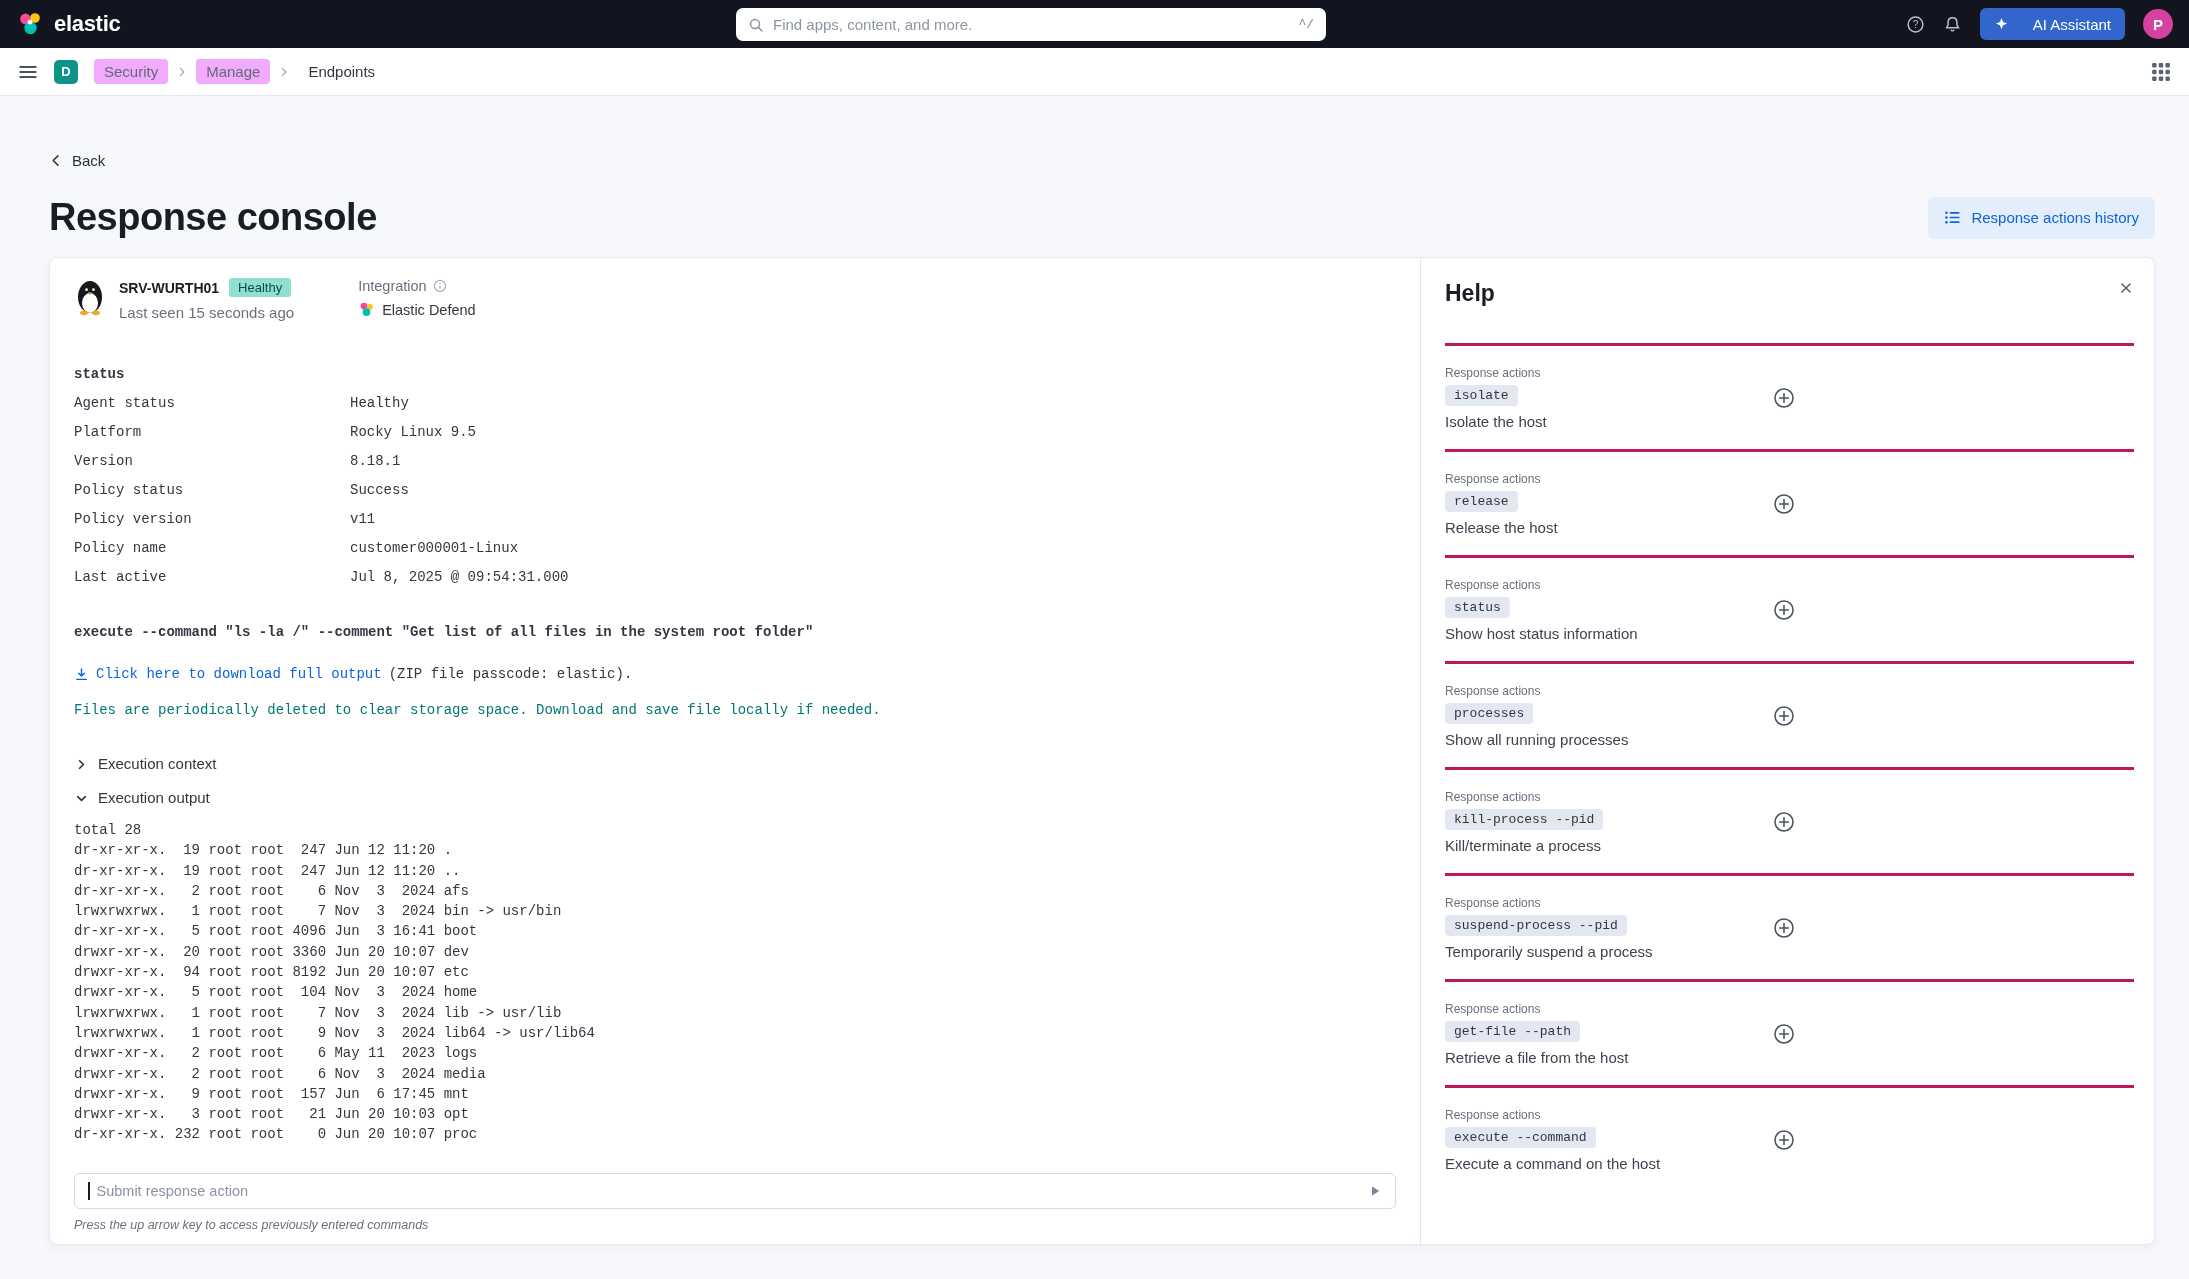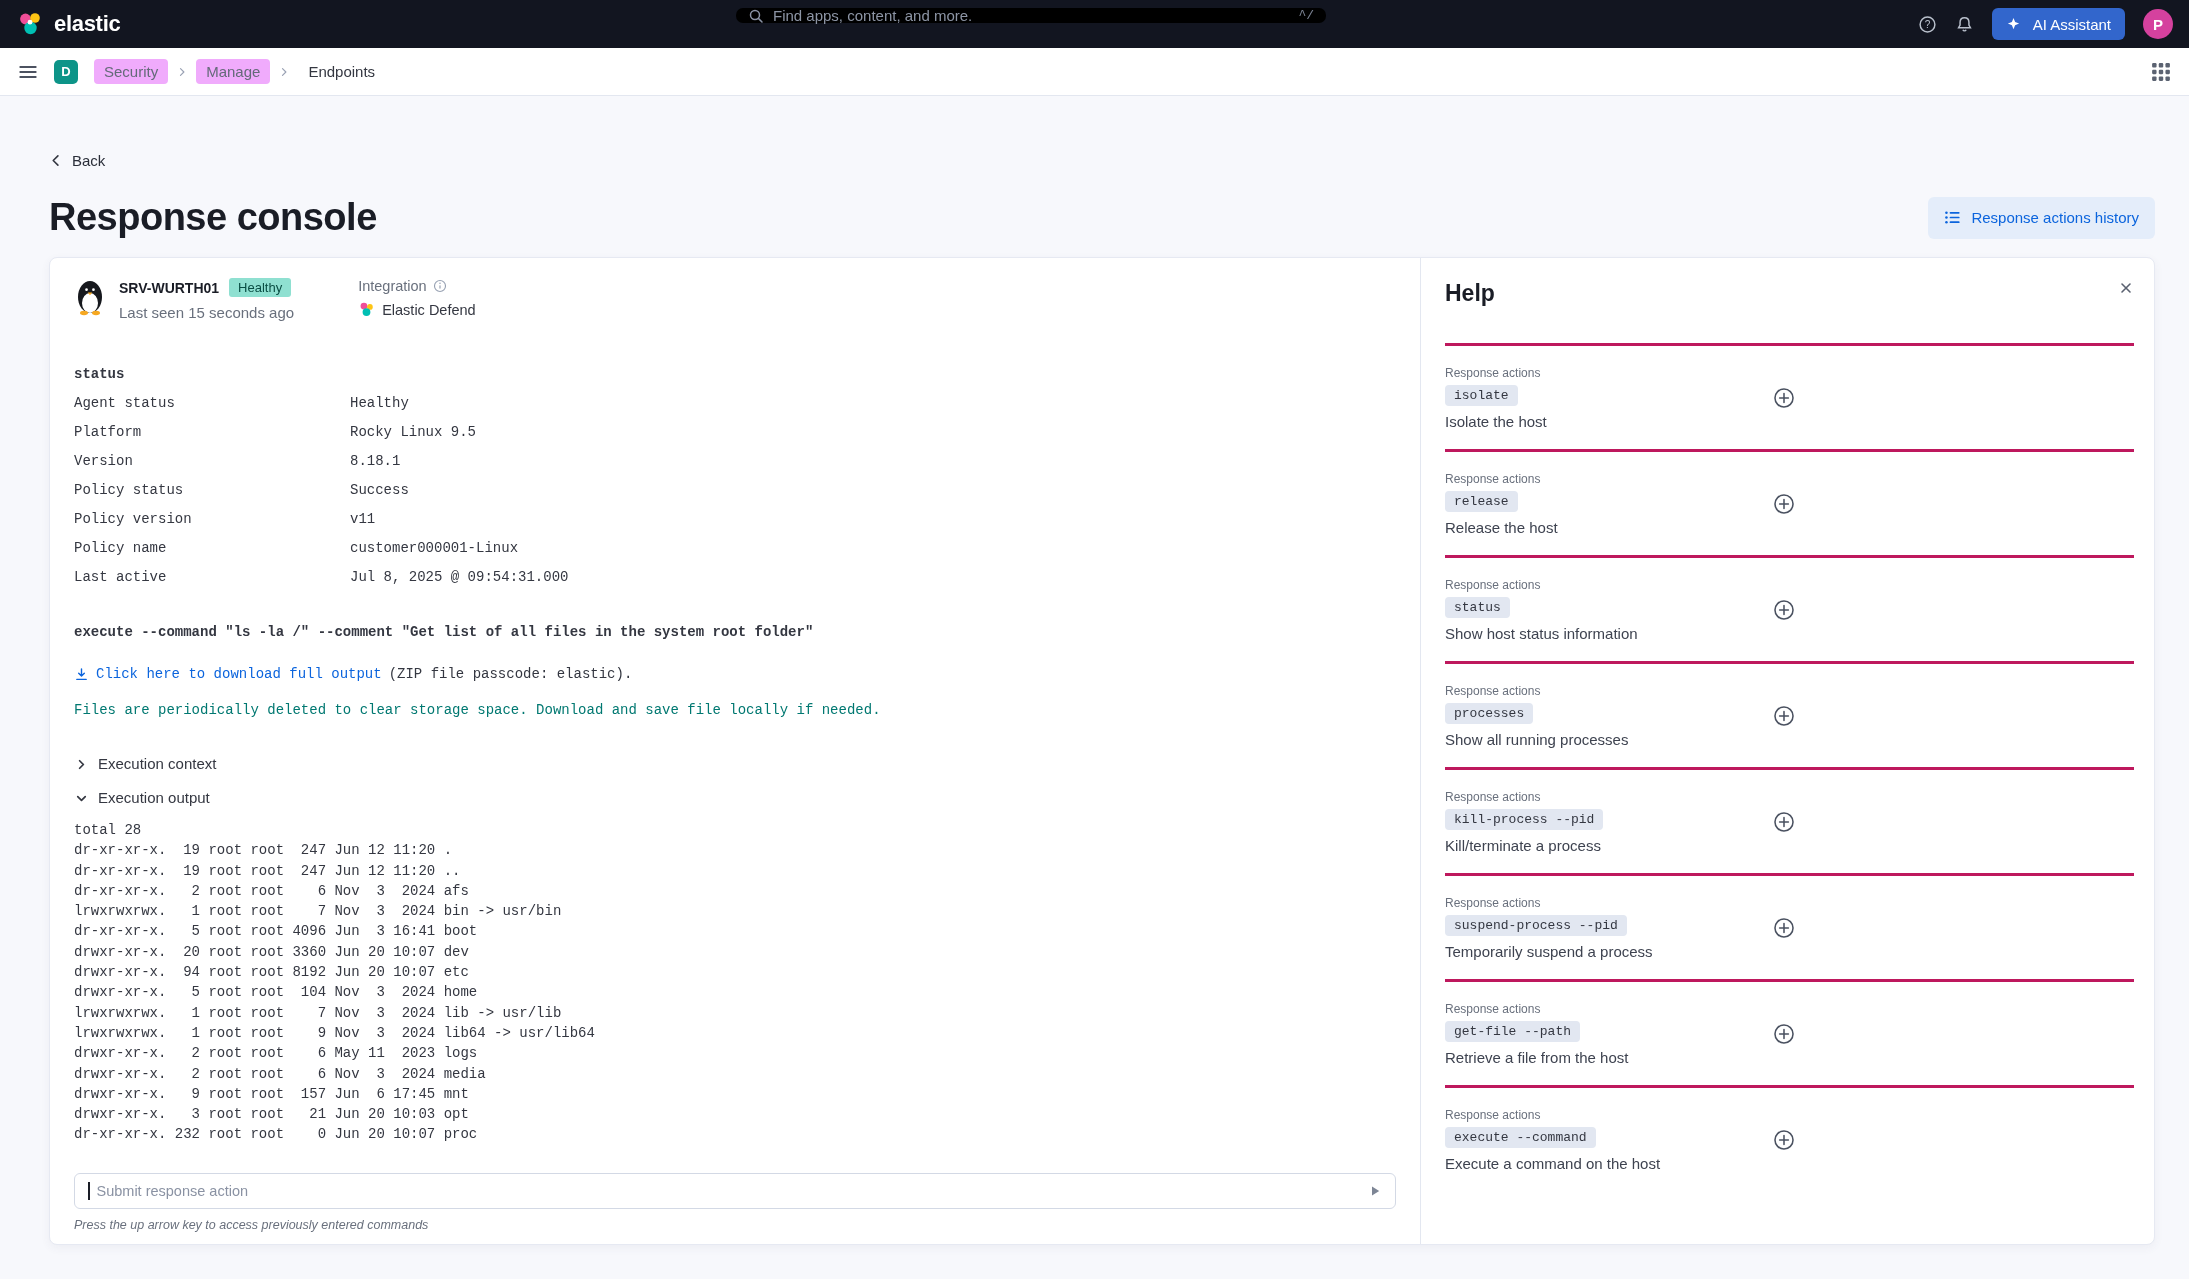--- a/index.html
+++ b/index.html
@@ -4,26 +4,26 @@
 <style>
   * { margin:0; padding:0; box-sizing:border-box; }
   html,body { width:2189px; height:1279px; overflow:hidden; }
   body { font-family:"Liberation Sans","DejaVu Sans",sans-serif; background:#f7f8fc; color:#343741; }
   svg { display:block; }
 
   
   .topbar { height:48px; background:#121520; display:flex; align-items:center; padding:0 16px; position:relative; }
   .brand { display:flex; align-items:center; gap:10px; }
   .brand-text { color:#fff; font-size:22px; font-weight:600; letter-spacing:-.3px; }
-  .searchbox { position:absolute; left:736px; top:8px; width:590px; height:15px; background:#000000; border-radius:7px; display:flex; align-items:center; padding:0 12px; gap:9px; cursor:text; }
+  .searchbox { position:absolute; left:736px; top:8px; width:590px; height:33px; background:#ffffff; border-radius:7px; display:flex; align-items:center; padding:0 12px; gap:9px; cursor:text; }
   .search-ph { color:#8d95a5; font-size:15px; flex:1; }
   .search-hint { color:#7d8596; font-size:13px; font-family:"Liberation Mono","DejaVu Sans Mono",monospace; }
   .topbar-right { margin-left:auto; display:flex; align-items:center; gap:18px; }
   .icon-btn { background:none; border:none; cursor:pointer; padding:0; }
-  .ai-btn { display:flex; align-items:center; gap:12px; background:#3266cc; border:none; height:32px; padding:0 14px; border-radius:6px; color:#fff; font-size:15px; font-weight:500; cursor:pointer; }
+  .ai-btn { display:flex; align-items:center; gap:24px; background:#3266cc; border:none; height:32px; padding:0 14px; border-radius:6px; color:#fff; font-size:15px; font-weight:500; cursor:pointer; }
   .avatar { width:30px; height:30px; border-radius:50%; background:#d5419e; color:#fff; font-size:15px; font-weight:700; display:flex; align-items:center; justify-content:center; cursor:pointer; }
 
   
   .subnav { height:48px; background:#fff; border-bottom:1px solid #e3e7f0; display:flex; align-items:center; padding:0 18px; gap:16px; }
   .space-badge { width:24px; height:24px; border-radius:5px; background:#0d9488; color:#fff; font-weight:700; font-size:13px; display:flex; align-items:center; justify-content:center; cursor:pointer; }
   .crumbs { display:flex; align-items:center; gap:8px; font-size:15px; color:#646a79; }
   .crumb { background:#f0abfc; padding:4px 10px; border-radius:4px; cursor:pointer; }
   .crumb.last { background:none; color:#343741; cursor:default; }
   .grid-btn { margin-left:auto; }
 

